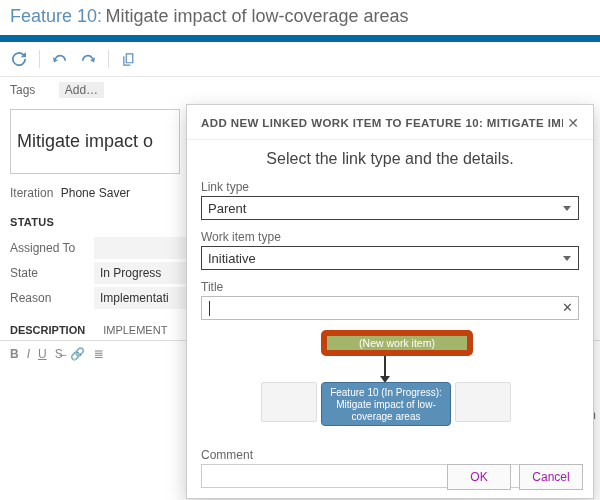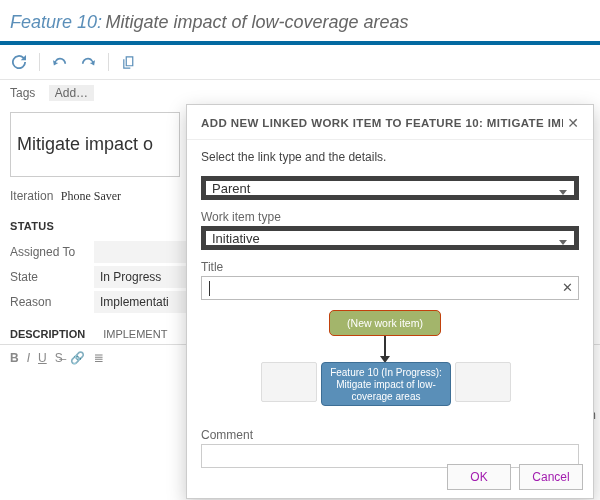--- a/index.html
+++ b/index.html
@@ -9,43 +9,42 @@
     color: #333;
     background: #fff;
     width: 600px;
     height: 500px;
     overflow: hidden;
     position: relative;
   }
   
   .page { position: absolute; inset: 0; background: #fff; }
   .page-header {
-    padding: 12px 10px 8px;
-    border-bottom: 4px solid #0369a1;
-    font-style: italic;
+    padding: 6px 10px 8px;
+    border-bottom: 7px solid #0369a1;
   }
   .page-header .feat-num { color: #5b8fb9; font-size: 18px; font-weight: 400; }
   .page-header .feat-title { color: #666; font-size: 18px; font-weight: 300; }
   .toolbar {
     display: flex; gap: 6px; padding: 6px 8px; border-bottom: 1px solid #e5e5e5;
     color: #6b8fa8;
   }
   .toolbar .tbtn {
     width: 22px; height: 22px; display: flex; align-items: center; justify-content: center;
     cursor: pointer; color: #5b8fb9;
   }
   .toolbar .divider { width: 1px; background: #ddd; margin: 2px 3px; }
   .tags-row { padding: 6px 10px; color: #666; font-size: 12px; }
-  .tags-row .add { background: #eee; padding: 1px 6px; margin-left: 10px; cursor: pointer; }
+  .tags-row .add { background: #eee; padding: 1px 6px; margin-left: 20px; cursor: pointer; }
   .title-edit {
     margin: 6px 10px; padding: 21px 6px; font-size: 18px; color: #333;
     border: 1px solid #ccc; background: #fff; width: 170px; overflow: hidden; white-space: nowrap;
   }
   .iter-row { padding: 6px 10px; color: #666; }
-  .iter-row .val { color: #333; margin-left: 4px; font-family: Liberation Serif, serif; }
+  .iter-row .val { color: #333; margin-left: 4px; }
   .section-h { font-weight: 700; font-size: 11px; letter-spacing: .3px; padding: 10px 10px 4px; color: #333; }
   .field-grid { padding: 2px 10px; }
   .field-row { display: flex; align-items: center; margin: 3px 0; }
   .field-row .lab { width: 84px; color: #666; font-size: 12px; }
   .field-row .val { flex: 1; background: #f3f3f3; padding: 3px 6px; color: #333; height: 22px; line-height: 16px; overflow: hidden; white-space: nowrap; }
   .tabs-row { display: flex; gap: 18px; padding: 10px 10px 4px; border-bottom: 1px solid #ddd; font-size: 11px; color: #666; }
   .tabs-row .tab { cursor: pointer; }
   .tabs-row .active { color: #333; font-weight: 700; }
   .tabs-row .right { margin-left: auto; }
   .rte-toolbar { display: flex; gap: 8px; padding: 6px 10px; color: #888; font-size: 12px; }
@@ -58,25 +57,25 @@
     background: #fff; border: 1px solid #ccc;
     box-shadow: 0 6px 18px rgba(0,0,0,0.22);
   }
   .dlg-head {
     display: flex; align-items: center; justify-content: space-between;
     padding: 10px 10px 8px 14px; border-bottom: 1px solid #eee;
   }
   .dlg-title { font-size: 11.5px; font-weight: 600; letter-spacing: .4px; color: #555; white-space: nowrap; overflow: hidden; }
   .dlg-close { color: #666; cursor: pointer; font-size: 14px; padding: 0 4px; }
   .dlg-body { padding: 10px 14px 0; }
-  .instr { color: #444; font-size: 12px; margin-bottom: 12px; }
+  .instr { color: #444; font-size: 16px; margin-bottom: 12px; text-align: center; }
   .fld { margin-bottom: 10px; }
   .fld-label { color: #666; font-size: 12px; margin-bottom: 2px; }
   .dropdown {
-    position: relative; border: 5px solid #404040; background: #fff; height: 24px;
+    position: relative; border: 1px solid #404040; background: #fff; height: 24px;
     display: flex; align-items: center; padding: 0 22px 0 6px; cursor: pointer;
     font-size: 13px; color: #333;
   }
   .dropdown::after {
     content: ""; position: absolute; right: 7px; top: 9px;
     border-left: 4px solid transparent; border-right: 4px solid transparent;
     border-top: 5px solid #666;
   }
   .textin-wrap {
     position: relative; border: 1px solid #bbb; background: #fff; height: 24px;
@@ -88,22 +87,22 @@
   }
   .caret { display:inline-block; width:0; border-left:1px solid #333; height:15px; animation: blink 1s steps(1) infinite; margin-left:1px; vertical-align: middle;}
   @keyframes blink { 50% { opacity: 0; } }
   .clear-x {
     position: absolute; right: 5px; top: 3px; font-size: 13px; color: #555; cursor: pointer;
   }
   .diagram {
     position: relative; height: 112px; margin: 6px 0 6px;
   }
   .bubble {
-    position: absolute; left: 128px; top: 0; width: 112px; height: 26px;
-    background: #a3b56b; border: 1px solid #c2410c; border-radius: 5px;
+    position: absolute; left: 120px; top: 0; width: 152px; height: 26px;
+    background: #a3b56b; border: 6px solid #c2410c; border-radius: 5px;
     color: #fff; font-size: 10.5px; display: flex; align-items: center; justify-content: center;
   }
   .arrow {
     position: absolute; left: 183px; top: 26px; width: 2px; height: 22px; background: #333;
   }
   .arrowhead {
     position: absolute; left: 179px; top: 46px;
     border-left: 5px solid transparent; border-right: 5px solid transparent; border-top: 7px solid #333;
   }
   .target-row { position: absolute; left: 60px; top: 52px; display: flex; gap: 4px; align-items: stretch; }
@@ -205,20 +204,21 @@
 
 <div class="dialog">
   <div class="dlg-head">
     <div class="dlg-title">ADD NEW LINKED WORK ITEM TO FEATURE 10: MITIGATE IMPACT O</div>
     <div class="dlg-close">✕</div>
   </div>
   <div class="dlg-body">
     <div class="instr">Select the link type and the details.</div>
 
     <div class="fld">
+      <div class="fld-label">Link type</div>
       <div class="dropdown">
         <span>Parent</span>
       </div>
     </div>
 
     <div class="fld">
       <div class="fld-label">Work item type</div>
       <div class="dropdown">
         <span>Initiative</span>
       </div>

